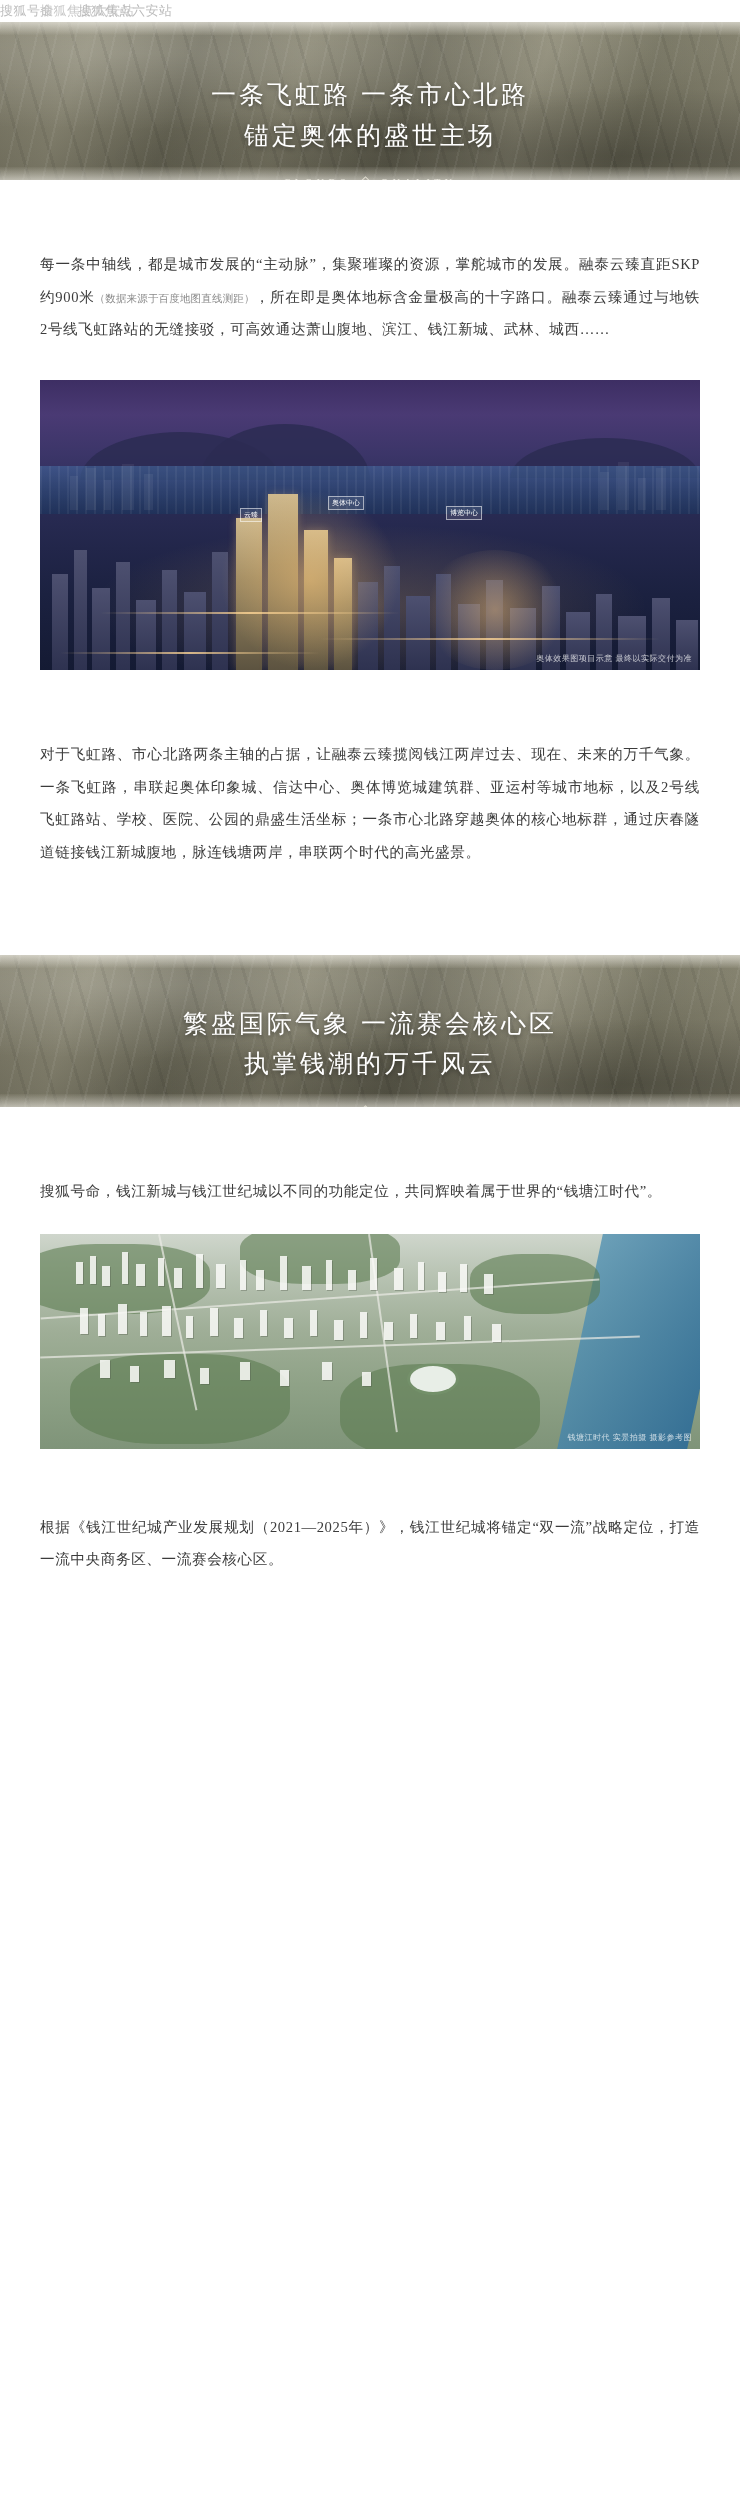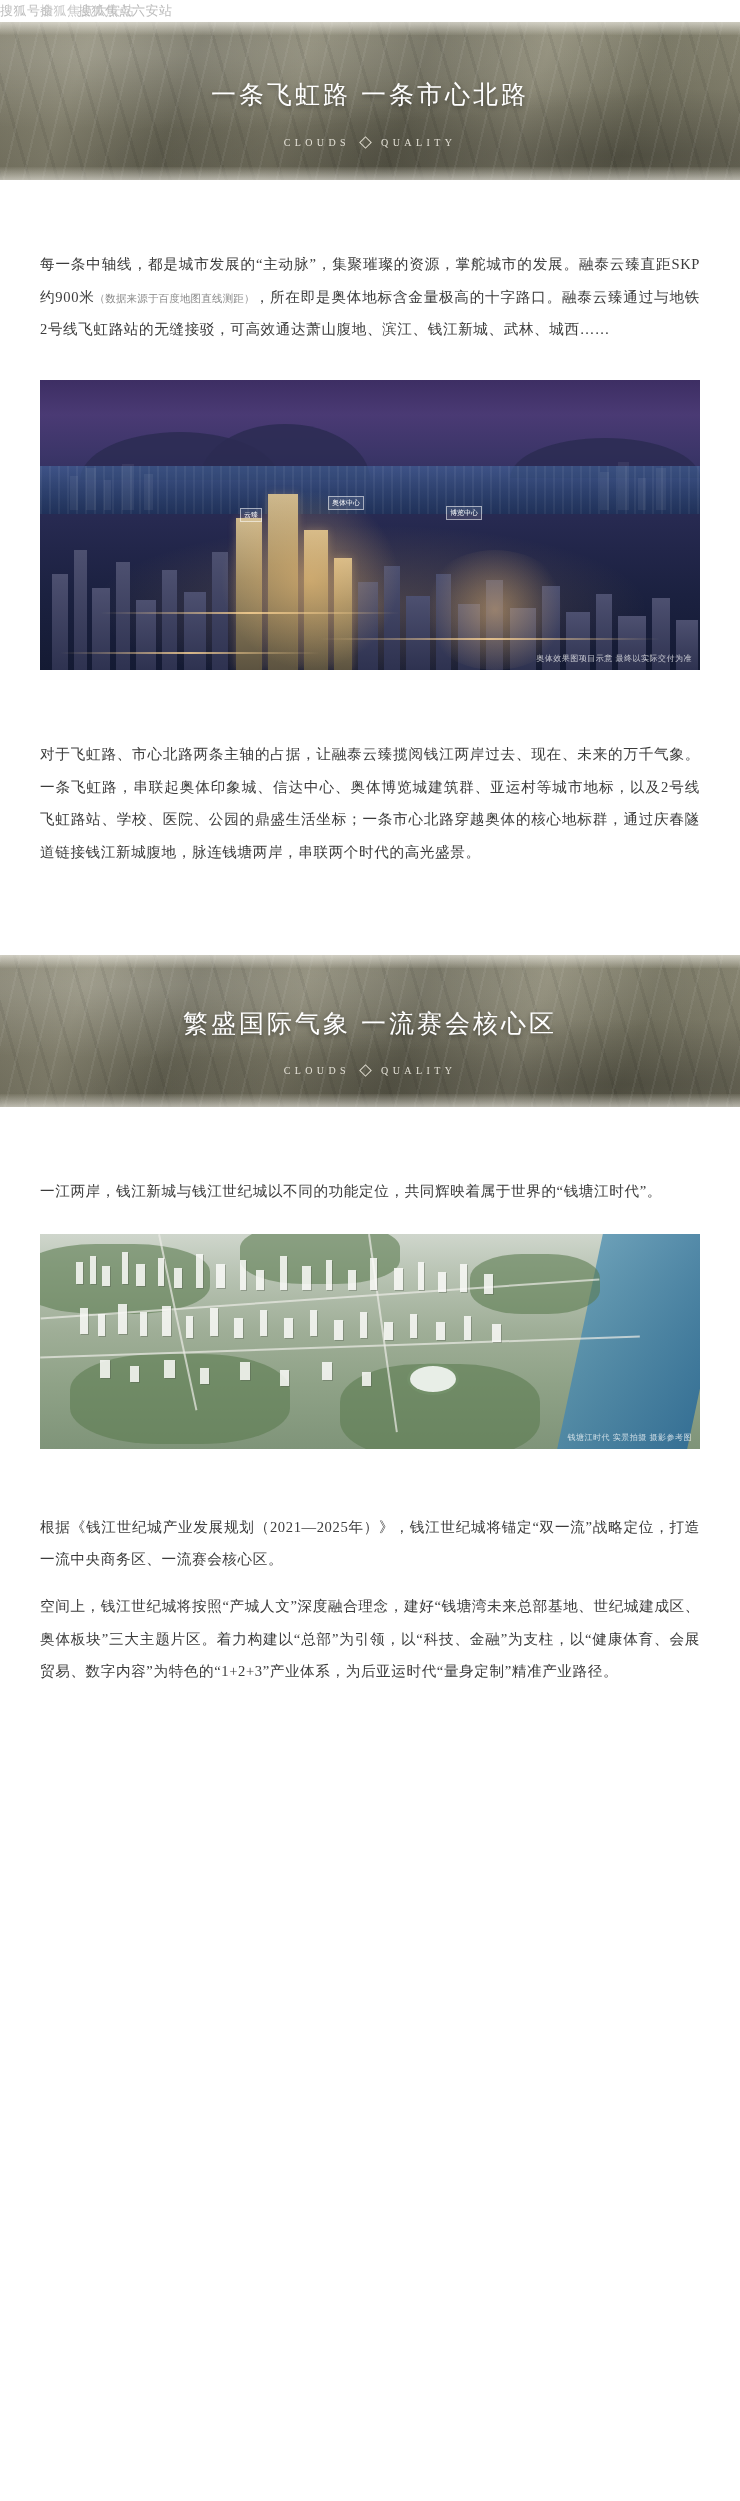--- a/index.html
+++ b/index.html
@@ -228,20 +228,21 @@
   <span class="wm wm1">搜狐号命</span>
   <span class="wm wm2">搜狐焦点六安站</span>
   <span class="wm wm3">搜狐焦点六安站</span>
 </div>
 
 <div class="banner" style="height:158px;">
   <div class="banner-top-edge"></div>
   <div class="banner-bot-edge"></div>
   <div class="banner-inner">
     <div class="banner-line">一条飞虹路 一条市心北路</div>
+    <div class="banner-line">锚定奥体的盛世主场</div>
     <div class="banner-logo">
       <span class="txt">CLOUDS</span>
       <span class="dia"></span>
       <span class="txt">QUALITY</span>
     </div>
   </div>
 </div>
 
 <div class="gap-md"></div>
 
@@ -317,32 +318,33 @@
   <p>对于飞虹路、市心北路两条主轴的占据，让融泰云臻揽阅钱江两岸过去、现在、未来的万千气象。一条飞虹路，串联起奥体印象城、信达中心、奥体博览城建筑群、亚运村等城市地标，以及2号线飞虹路站、学校、医院、公园的鼎盛生活坐标；一条市心北路穿越奥体的核心地标群，通过庆春隧道链接钱江新城腹地，脉连钱塘两岸，串联两个时代的高光盛景。</p>
 </div>
 
 <div class="gap-lg"></div>
 
 <div class="banner" style="height:152px;">
   <div class="banner-top-edge"></div>
   <div class="banner-bot-edge"></div>
   <div class="banner-inner" style="padding:48px 0 36px;">
     <div class="banner-line">繁盛国际气象 一流赛会核心区</div>
+    <div class="banner-line">执掌钱潮的万千风云</div>
     <div class="banner-logo">
       <span class="txt">CLOUDS</span>
       <span class="dia"></span>
       <span class="txt">QUALITY</span>
     </div>
   </div>
 </div>
 
 <div class="gap-md"></div>
 
 <div class="text-block" style="padding-bottom:26px;">
-  <p>一江两岸，钱江新城与钱江世纪城以不同的功能定位，共同辉映着属于世界的“钱塘江时代”。</p>
+  <p>搜狐号命，钱江新城与钱江世纪城以不同的功能定位，共同辉映着属于世界的“钱塘江时代”。</p>
 </div>
 
 <div class="photo photo-day">
   <div class="dayriver"></div>
 
   <div class="daygreen" style="left:-20px; top:10px;  width:190px; height:70px;"></div>
   <div class="daygreen" style="left:200px; top:-10px; width:160px; height:60px;"></div>
   <div class="daygreen" style="left:30px;  top:120px; width:220px; height:90px;"></div>
   <div class="daygreen" style="left:300px; top:130px; width:200px; height:95px;"></div>
   <div class="daygreen" style="left:430px; top:20px;  width:130px; height:60px;"></div>
@@ -404,14 +406,13 @@
 
   <div style="position:absolute; left:370px; top:132px; width:46px; height:26px; border-radius:50%; background:rgba(245,248,245,0.9); box-shadow:0 0 0 3px rgba(120,150,110,0.45);"></div>
 
   <div class="credit">钱塘江时代 实景拍摄 摄影参考图</div>
 </div>
 
 <div class="gap-md"></div>
 
 <div class="text-block" style="padding-top:32px;">
   <p>根据《钱江世纪城产业发展规划（2021—2025年）》，钱江世纪城将锚定“双一流”战略定位，打造一流中央商务区、一流赛会核心区。</p>
-  <p style="margin-top:14px;">空间上，钱江世纪城将按照“产城人文”深度融合理念，建好“钱塘湾未来总部基地、世纪城建成区、奥体板块”三大主题片区。着力构建以“总部”为引领，以“科技、金融”为支柱，以“健康体育、会展贸易、数字内容”为特色的“1+2+3”产业体系，为后亚运时代“量身定制”精准产业路径。</p>
 </div>
 
 </body></html>

